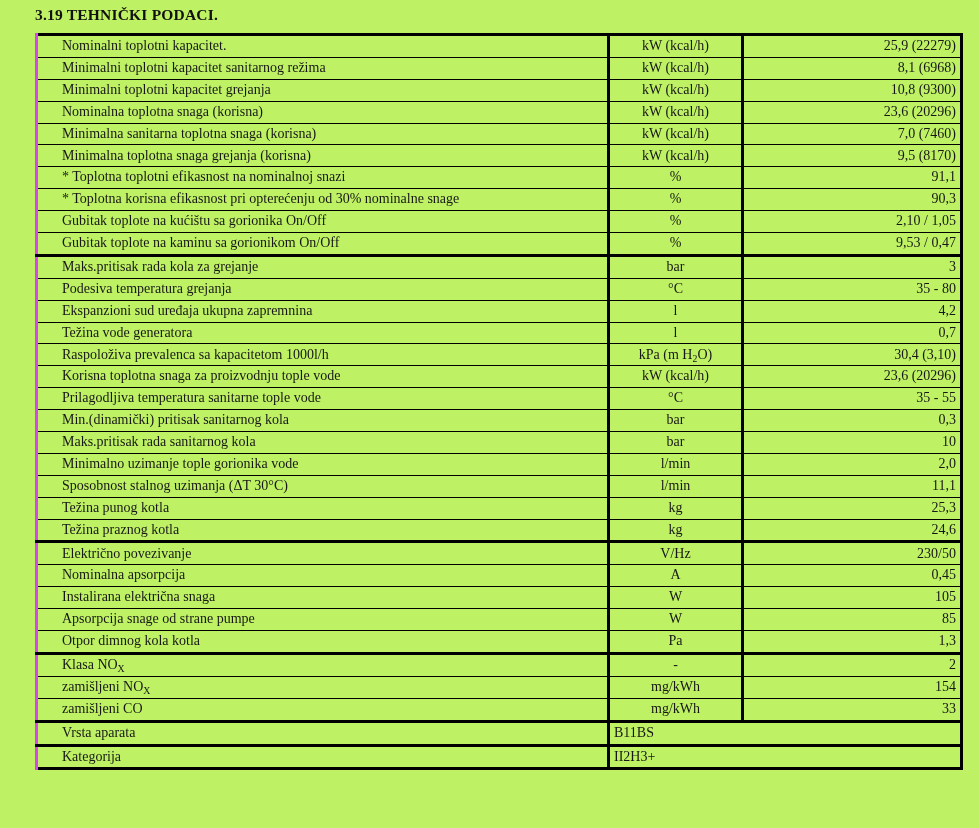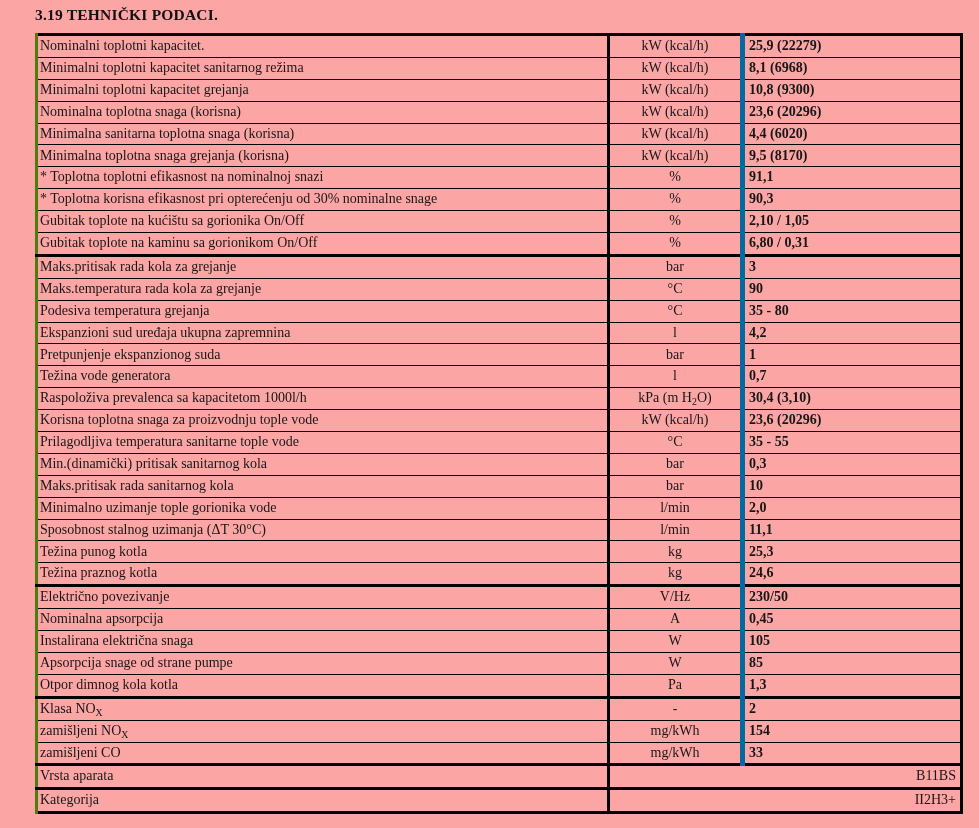--- a/index.html
+++ b/index.html
@@ -4,21 +4,21 @@
 <style>
   html, body {
     margin: 0;
     padding: 0;
     background: #ffffff;
   }
   #page {
     position: relative;
     width: 979px;
     height: 828px;
-    background: #fca5a5;
+    background: #bef264;
     font-family: "Liberation Serif", serif;
     color: #111111;
     overflow: hidden;
   }
   #doc-title {
     position: absolute;
     left: 35px;
     top: 6px;
     font-size: 15.5px;
     font-weight: bold;
@@ -39,24 +39,24 @@
     border: 1px solid #000000;
     height: 20.9px;
     padding: 0 4px;
     line-height: 1.05;
     overflow: hidden;
     white-space: nowrap;
   }
   
   #tech-table { border: 3px solid #000000; }
   
-  #tech-table td.c-label { border-left: 3px solid #4d7c0f; border-right: 3px solid #000; text-align: left; padding-left: 2px; }
+  #tech-table td.c-label { border-left: 3px solid #d946ef; border-right: 3px solid #000; text-align: left; padding-left: 24px; }
   #tech-table td.c-unit  { border-left: 3px solid #000; border-right: 3px solid #000; text-align: center; }
-  #tech-table td.c-value { border-left: 5px solid #0369a1; border-right: 3px solid #000; text-align: left; font-weight: bold; }
-  #tech-table td.c-merged { border-left: 3px solid #000; border-right: 3px solid #000; text-align: right; }
+  #tech-table td.c-value { border-left: 3px solid #0369a1; border-right: 3px solid #000; text-align: right; }
+  #tech-table td.c-merged { border-left: 3px solid #000; border-right: 3px solid #000; text-align: left; }
   
   #tech-table tr.thick-bottom td { border-bottom: 3px solid #000; }
   #tech-table sub {
     font-size: 70%;
     line-height: 0;
     vertical-align: -0.35em;
   }
   col.col-label { width: 572px; }
   col.col-unit  { width: 134px; }
   col.col-value { width: 219px; }
@@ -91,21 +91,21 @@
           <td class="c-value">10,8 (9300)</td>
         </tr>
         <tr>
           <td class="c-label">Nominalna toplotna snaga (korisna)</td>
           <td class="c-unit">kW (kcal/h)</td>
           <td class="c-value">23,6 (20296)</td>
         </tr>
         <tr>
           <td class="c-label">Minimalna sanitarna toplotna snaga (korisna)</td>
           <td class="c-unit">kW (kcal/h)</td>
-          <td class="c-value">4,4 (6020)</td>
+          <td class="c-value">7,0 (7460)</td>
         </tr>
         <tr>
           <td class="c-label">Minimalna toplotna snaga grejanja (korisna)</td>
           <td class="c-unit">kW (kcal/h)</td>
           <td class="c-value">9,5 (8170)</td>
         </tr>
         <tr>
           <td class="c-label">* Toplotna toplotni efikasnost na nominalnoj snazi</td>
           <td class="c-unit">%</td>
           <td class="c-value">91,1</td>
@@ -116,48 +116,38 @@
           <td class="c-value">90,3</td>
         </tr>
         <tr>
           <td class="c-label">Gubitak toplote na kućištu sa gorionika On/Off</td>
           <td class="c-unit">%</td>
           <td class="c-value">2,10 / 1,05</td>
         </tr>
         <tr class="thick-bottom">
           <td class="c-label">Gubitak toplote na kaminu sa gorionikom On/Off</td>
           <td class="c-unit">%</td>
-          <td class="c-value">6,80 / 0,31</td>
+          <td class="c-value">9,53 / 0,47</td>
         </tr>
         <tr>
           <td class="c-label">Maks.pritisak rada kola za grejanje</td>
           <td class="c-unit">bar</td>
           <td class="c-value">3</td>
         </tr>
         <tr>
-          <td class="c-label">Maks.temperatura rada kola za grejanje</td>
-          <td class="c-unit">°C</td>
-          <td class="c-value">90</td>
-        </tr>
-        <tr>
           <td class="c-label">Podesiva temperatura grejanja</td>
           <td class="c-unit">°C</td>
           <td class="c-value">35 - 80</td>
         </tr>
         <tr>
           <td class="c-label">Ekspanzioni sud uređaja ukupna zapremnina</td>
           <td class="c-unit">l</td>
           <td class="c-value">4,2</td>
         </tr>
         <tr>
-          <td class="c-label">Pretpunjenje ekspanzionog suda</td>
-          <td class="c-unit">bar</td>
-          <td class="c-value">1</td>
-        </tr>
-        <tr>
           <td class="c-label">Težina vode generatora</td>
           <td class="c-unit">l</td>
           <td class="c-value">0,7</td>
         </tr>
         <tr>
           <td class="c-label">Raspoloživa prevalenca sa kapacitetom 1000l/h</td>
           <td class="c-unit">kPa (m H<sub>2</sub>O)</td>
           <td class="c-value">30,4 (3,10)</td>
         </tr>
         <tr>

